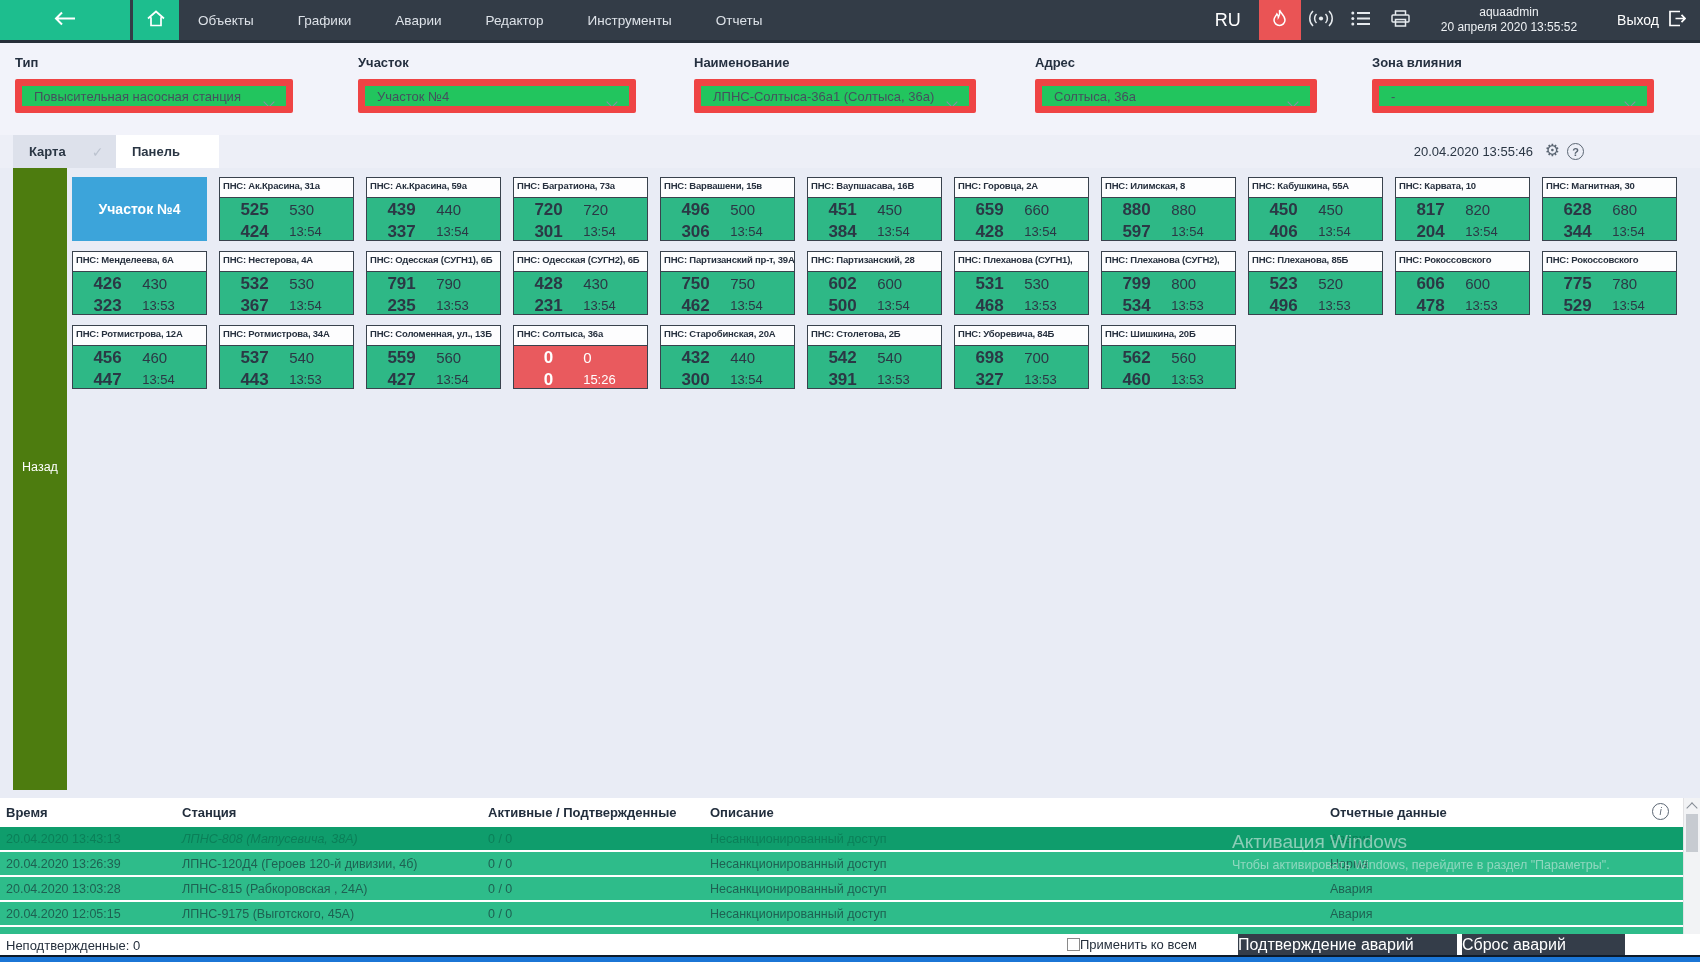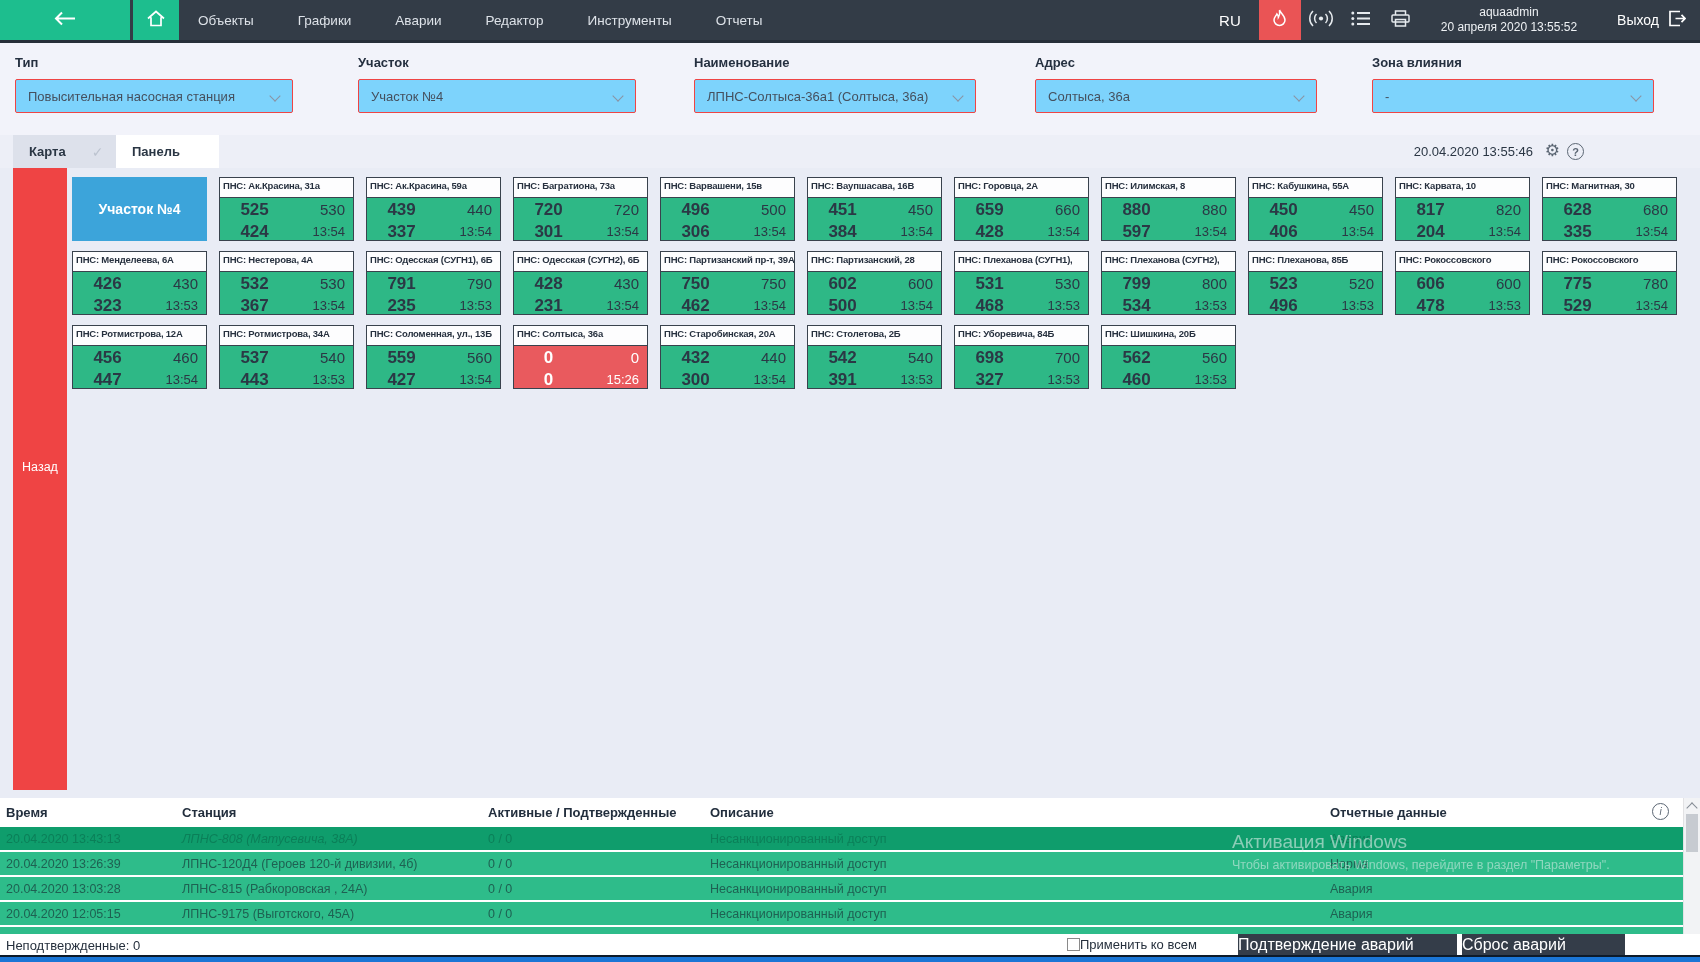--- a/index.html
+++ b/index.html
@@ -9,56 +9,56 @@
     -webkit-font-smoothing:antialiased;
   }
   
   .topbar{position:absolute;top:0;left:0;width:1700px;height:40px;background:#333c47;border-bottom:3px solid #272f39;}
   .btn-green{position:absolute;top:0;height:40px;background:#1dbe8e;display:flex;align-items:center;justify-content:center;cursor:pointer;}
   .btn-back{left:0;width:130px;}
   .btn-home{left:133px;width:46px;}
   .nav-menu{position:absolute;left:198px;top:0;height:40px;display:flex;align-items:center;gap:44px;}
   .nav-item{color:#dde2e8;font-size:13.5px;cursor:pointer;white-space:nowrap;}
   .top-right{position:absolute;right:10px;top:0;height:40px;display:flex;align-items:center;}
-  .lang{color:#fff;font-size:15px;margin-right:18px;cursor:pointer;}
+  .lang{color:#fff;font-size:18px;margin-right:18px;cursor:pointer;}
   .btn-fire{width:42px;height:40px;background:#ea5455;display:flex;align-items:center;justify-content:center;cursor:pointer;}
   .icon-btn{width:40px;height:40px;display:flex;align-items:center;justify-content:center;cursor:pointer;}
   .user-block{color:#eef1f4;font-size:12px;line-height:15px;text-align:center;margin:0 40px 0 20px;}
   .logout{color:#fff;font-size:14px;display:flex;align-items:center;gap:9px;cursor:pointer;margin-right:4px;}
   
   .filters{position:absolute;top:43px;left:0;width:1700px;height:92px;background:#f2f3fa;}
   .filter-group{position:absolute;top:12px;}
   .filter-label{font-size:13px;font-weight:bold;color:#253040;margin-bottom:9px;}
-  .select-box{height:34px;background:#7dd3fc;border:1px solid #ef4444;border-radius:2px;display:flex;align-items:center;
+  .select-box{height:34px;background:#22c55e;border:7px solid #ef4444;border-radius:2px;display:flex;align-items:center;
     padding:0 26px 0 12px;font-size:13px;color:#45505e;position:relative;cursor:pointer;box-sizing:border-box;white-space:nowrap;overflow:hidden;}
   .chevron{position:absolute;right:13px;top:12px;width:7px;height:7px;border-right:1.6px solid #8a93a3;border-bottom:1.6px solid #8a93a3;transform:rotate(45deg);}
   
   .tabrow{position:absolute;top:135px;left:0;width:1700px;height:33px;background:#edeff7;}
   .tab{position:absolute;top:0;height:33px;width:103px;display:flex;align-items:center;padding-left:16px;box-sizing:border-box;
     font-size:13px;font-weight:bold;color:#2a3644;cursor:pointer;}
   .tab-map{left:13px;background:#dde1eb;}
   .tab-panel{left:116px;background:#ffffff;}
   .tab-check{margin-left:26px;color:#bcc3cf;font-size:14px;font-weight:normal;}
   .panel-datetime{position:absolute;right:167px;top:9px;font-size:13px;color:#2a3644;}
   .gear-icon{position:absolute;right:140px;top:5px;font-size:17px;color:#5b6673;cursor:pointer;line-height:22px;}
   .help-icon{position:absolute;right:116px;top:8px;width:15px;height:15px;border:1.5px solid #5b6673;border-radius:50%;
     font-size:11px;color:#5b6673;display:flex;align-items:center;justify-content:center;font-weight:bold;cursor:pointer;}
   
   .panel{position:absolute;top:168px;left:0;width:1700px;height:630px;background:#e9ecf5;}
-  .sidebar{position:absolute;left:13px;top:0;width:54px;height:622px;background:#ef4444;cursor:pointer;}
+  .sidebar{position:absolute;left:13px;top:0;width:54px;height:622px;background:#4d7c0f;cursor:pointer;}
   .back-label{position:absolute;top:292px;width:100%;text-align:center;color:#fff;font-size:12.5px;}
   .board{position:absolute;left:72px;top:9px;}
   .card-row{display:flex;gap:12px;margin-bottom:10px;}
   .card{width:135px;height:64px;border:1px solid #39424d;box-sizing:border-box;background:#2eb886;flex:none;cursor:pointer;}
   .card-header{height:16px;background:#fdfdfe;border-bottom:1px solid #39424d;font-size:9.5px;font-weight:bold;color:#27313f;
     padding:2px 2px 17px 3px;box-sizing:border-box;white-space:nowrap;overflow:hidden;letter-spacing:-0.2px;}
   .card-body{height:45px;display:flex;flex-direction:column;justify-content:center;}
   .card-line{display:flex;align-items:center;height:22px;}
   .cv-main{width:52%;text-align:center;font-size:17px;font-weight:bold;color:#2b3845;}
-  .cv-sub{width:48%;text-align:right;padding-right:8px;font-size:15px;color:#2b3845;box-sizing:border-box;}
+  .cv-sub{width:48%;padding-right:8px;font-size:15px;color:#2b3845;box-sizing:border-box;}
   .cv-time{font-size:13px;}
   .card.alarm{background:#e95a5e;}
   .card.alarm .cv-main,.card.alarm .cv-sub{color:#ffffff;}
   .card.area{background:#3ca4da;border:1px solid #3ca4da;display:flex;align-items:center;justify-content:center;
     color:#fff;font-size:14px;font-weight:bold;}
   
   .alarms{position:absolute;top:798px;left:0;width:1700px;height:164px;background:#ffffff;}
   .alarm-header{position:absolute;top:0;left:0;right:17px;height:29px;background:#fff;}
   .th{position:absolute;top:7px;font-size:13px;font-weight:bold;color:#222e3d;white-space:nowrap;}
   .info-icon{position:absolute;left:1652px;top:5px;width:15px;height:15px;border:1px solid #5b6673;border-radius:50%;
@@ -346,21 +346,21 @@
           </div>
         </div>
         <div class="card">
           <div class="card-header">ПНС: Магнитная, 30</div>
           <div class="card-body">
             <div class="card-line">
               <div class="cv-main">628</div>
               <div class="cv-sub">680</div>
             </div>
             <div class="card-line">
-              <div class="cv-main">335</div>
+              <div class="cv-main">344</div>
               <div class="cv-sub cv-time">13:54</div>
             </div>
           </div>
         </div>
       </div>
       <div class="card-row">
         <div class="card">
           <div class="card-header">ПНС: Менделеева, 6А</div>
           <div class="card-body">
             <div class="card-line">

